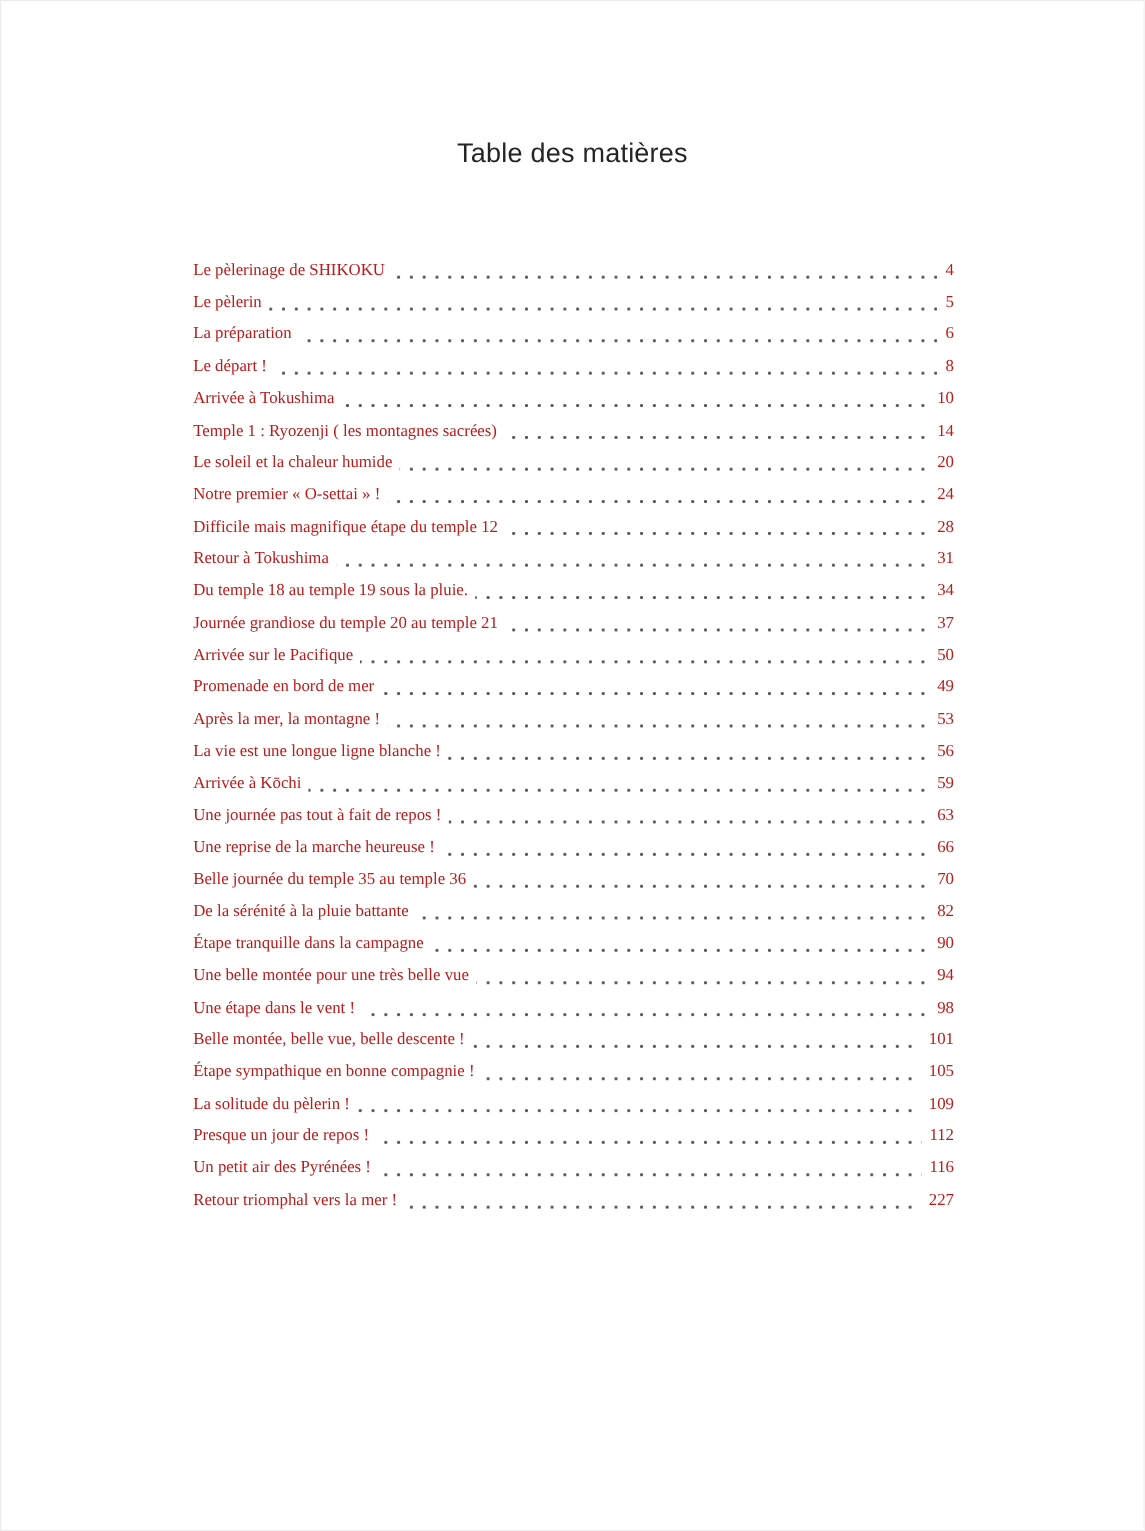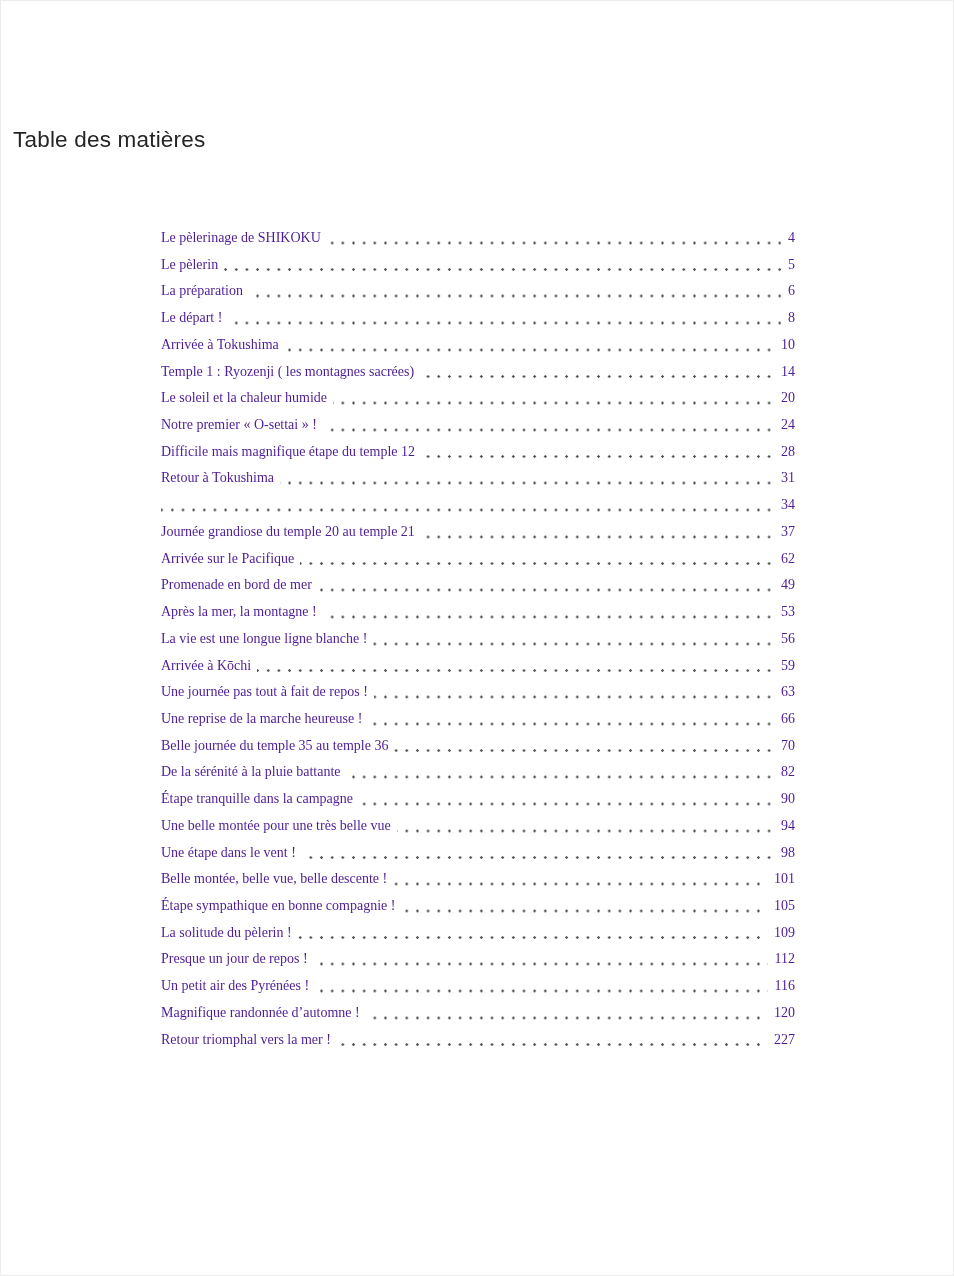--- a/index.html
+++ b/index.html
@@ -14,38 +14,39 @@
     font-family: "Liberation Serif", "DejaVu Serif", serif;
   }
   .page {
     box-sizing: border-box;
     width: 954px;
     height: 1276px;
     border: 1px solid #ececec;
     background: #ffffff;
   }
   .doc-title {
-    margin: 12px;
+    margin: 0;
     padding-top: 112px;
     height: 30px;
     line-height: 30px;
+    text-align: center;
     font-family: "Liberation Sans", "DejaVu Sans", sans-serif;
     font-weight: 400;
     font-size: 22.5px;
     letter-spacing: 0.2px;
     color: #252525;
   }
   .toc {
     margin: 70px 158px 0 160px; 
   }
   .toc-row {
     display: flex;
     height: 26.72px;
     font-size: 14px;
-    color: #4c1d95;
+    color: #b91c1c;
     
     background-image: radial-gradient(circle, #515151 1.05px, rgba(81,81,81,0) 1.45px);
     background-size: 10.66px 26.72px;
     background-position: 6px 4.2px;
   }
   .toc-row > span {
     line-height: 26.72px;
     white-space: nowrap;
   }
   .toc-label {
@@ -112,32 +113,33 @@
         <span class="toc-label">Difficile mais magnifique étape du temple 12</span>
         <span class="toc-fill"></span>
         <span class="toc-page">28</span>
       </div>
       <div class="toc-row">
         <span class="toc-label">Retour à Tokushima</span>
         <span class="toc-fill"></span>
         <span class="toc-page">31</span>
       </div>
       <div class="toc-row">
+        <span class="toc-label">Du temple 18 au temple 19 sous la pluie.</span>
         <span class="toc-fill"></span>
         <span class="toc-page">34</span>
       </div>
       <div class="toc-row">
         <span class="toc-label">Journée grandiose du temple 20 au temple 21</span>
         <span class="toc-fill"></span>
         <span class="toc-page">37</span>
       </div>
       <div class="toc-row">
         <span class="toc-label">Arrivée sur le Pacifique</span>
         <span class="toc-fill"></span>
-        <span class="toc-page">62</span>
+        <span class="toc-page">50</span>
       </div>
       <div class="toc-row">
         <span class="toc-label">Promenade en bord de mer</span>
         <span class="toc-fill"></span>
         <span class="toc-page">49</span>
       </div>
       <div class="toc-row">
         <span class="toc-label">Après la mer, la montagne !</span>
         <span class="toc-fill"></span>
         <span class="toc-page">53</span>
@@ -204,25 +206,20 @@
       </div>
       <div class="toc-row">
         <span class="toc-label">Presque un jour de repos !</span>
         <span class="toc-fill"></span>
         <span class="toc-page">112</span>
       </div>
       <div class="toc-row">
         <span class="toc-label">Un petit air des Pyrénées !</span>
         <span class="toc-fill"></span>
         <span class="toc-page">116</span>
-      </div>
-      <div class="toc-row">
-        <span class="toc-label">Magnifique randonnée d’automne !</span>
-        <span class="toc-fill"></span>
-        <span class="toc-page">120</span>
       </div>
       <div class="toc-row">
         <span class="toc-label">Retour triomphal vers la mer !</span>
         <span class="toc-fill"></span>
         <span class="toc-page">227</span>
       </div>
     </div>
 </div>
 
 </body></html>

